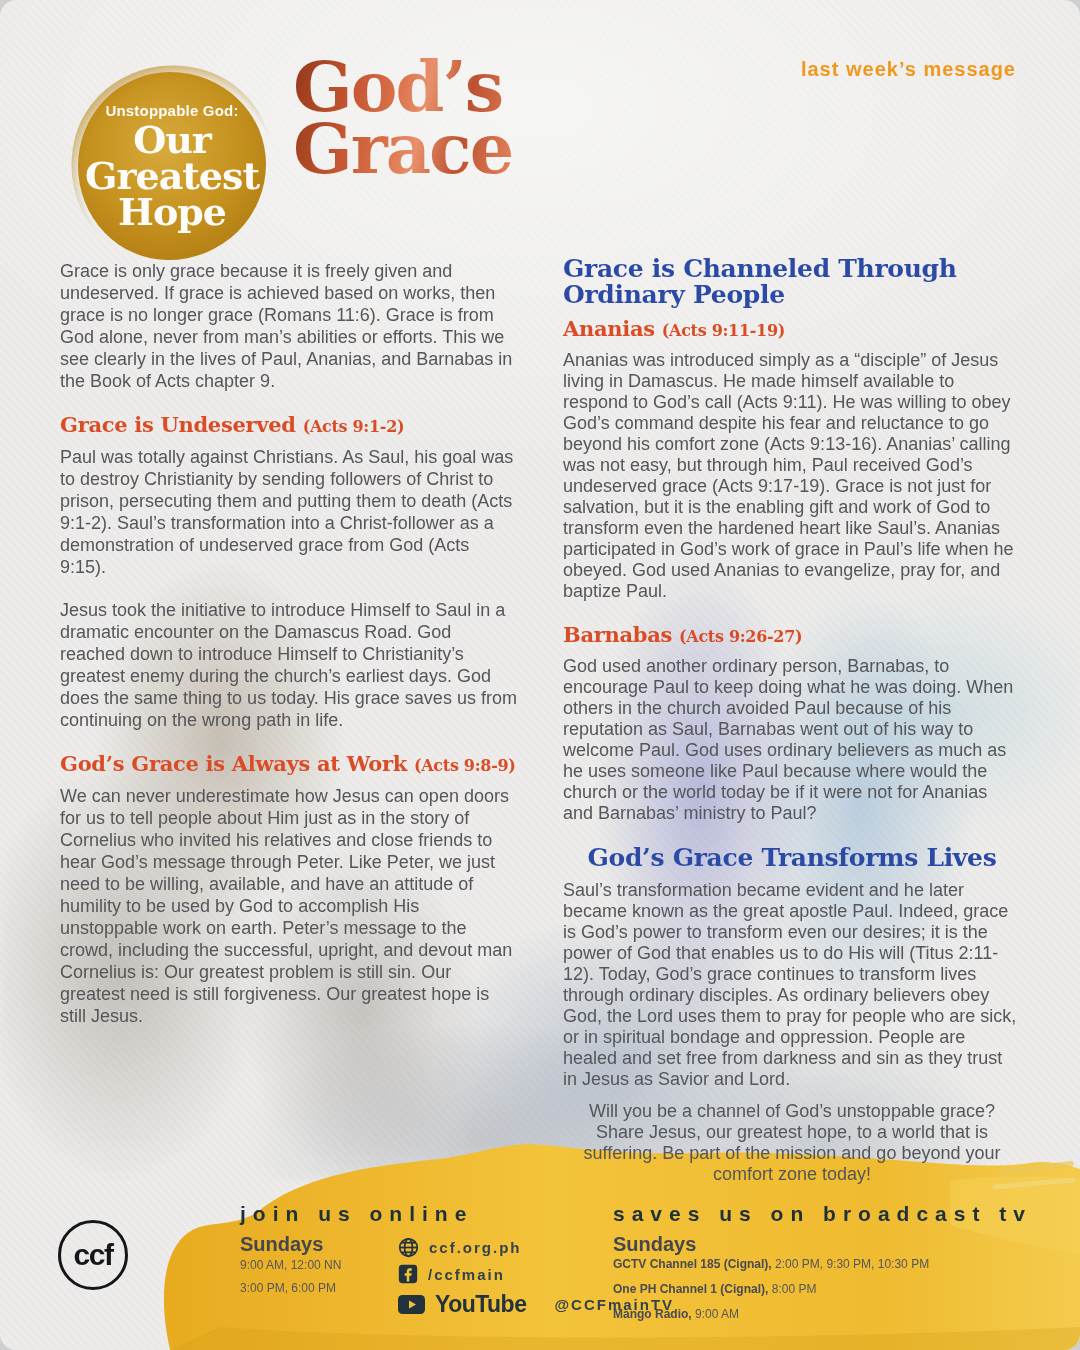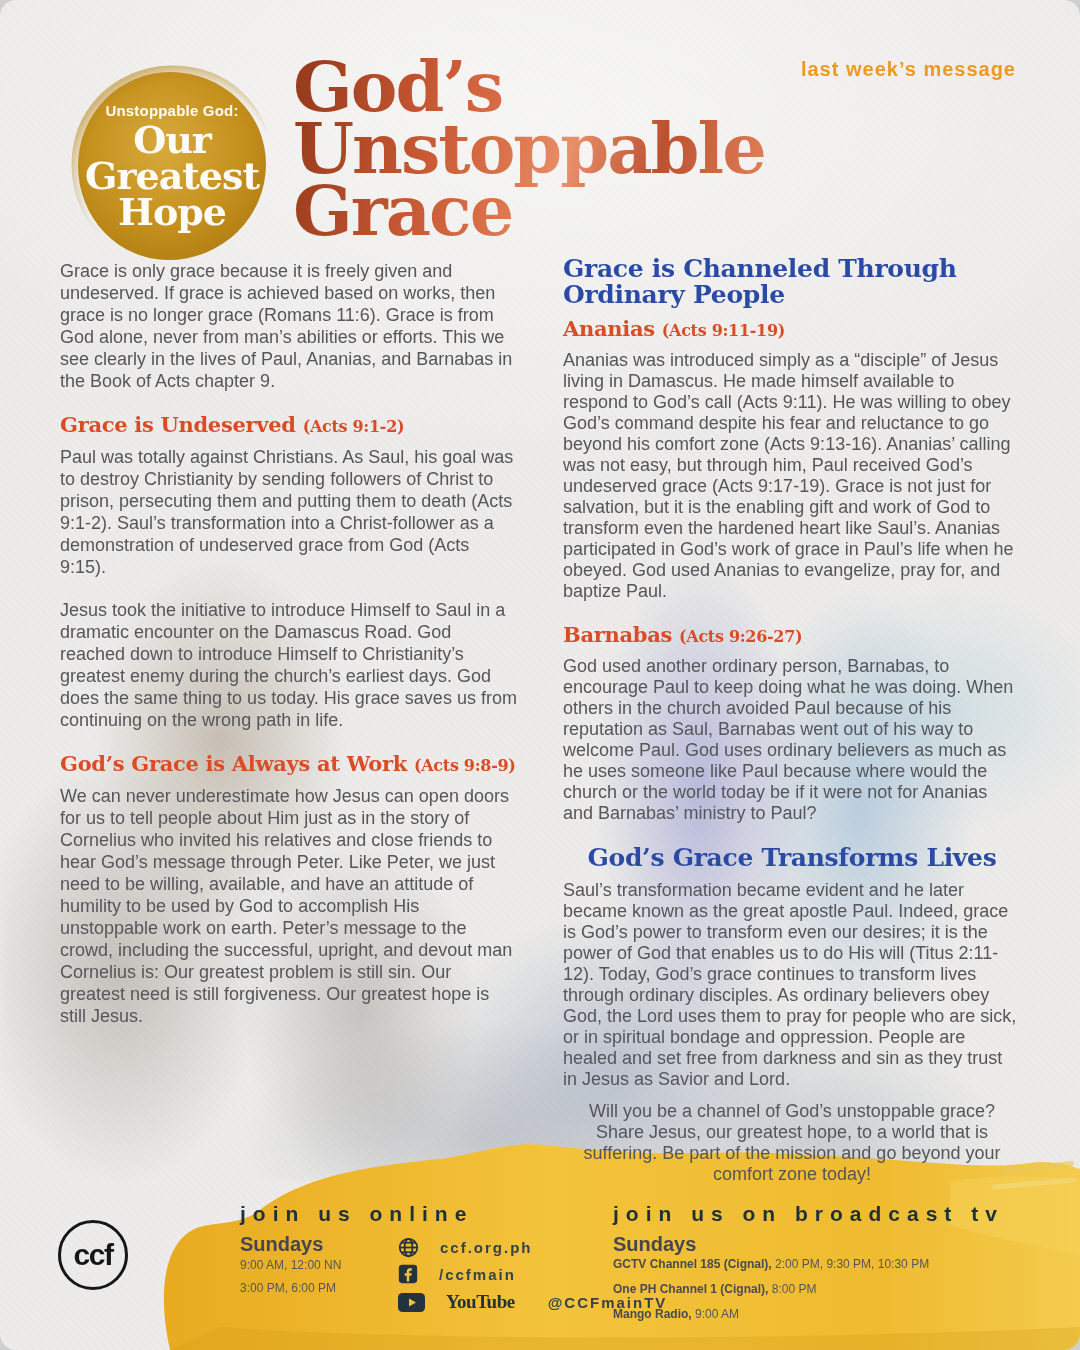--- a/index.html
+++ b/index.html
@@ -49,41 +49,40 @@
   .cta{margin-top:14px;text-align:center;}
   
   .gold-band{position:absolute;left:0;top:1135px;width:1080px;height:215px;z-index:1;}
   .ccf-logo{position:absolute;left:58px;top:1220px;width:64px;height:64px;z-index:4;border:3.5px solid #15161a;border-radius:50%;
     display:flex;align-items:center;justify-content:center;color:#15161a;font-weight:bold;font-size:30px;letter-spacing:-1.5px;}
   .f-abs{position:absolute;z-index:4;}
   .f-heading{font-size:21px;font-weight:bold;letter-spacing:7px;color:#1e3138;}
   .f-day{font-size:20px;font-weight:bold;color:#45464e;}
   .f-body{font-size:12px;color:#55565a;}
   .f-bold{font-weight:bold;color:#494a52;}
-  .link-row{display:flex;align-items:center;gap:21px;font-size:15px;letter-spacing:2px;color:#33424c;font-weight:bold;}
-  .yt-word{font-size:19px;letter-spacing:-.5px;font-weight:bold;color:#22333e;margin-right:12px;font-family:Liberation Serif, serif;}
+  .link-row{display:flex;align-items:center;gap:10px;font-size:15px;letter-spacing:2px;color:#33424c;font-weight:bold;}
+  .yt-word{font-size:23px;letter-spacing:-.5px;font-weight:bold;color:#22333e;margin-right:18px;}
   .icon svg{display:block;}
 </style>
 </head>
 <body>
 
 <div class="page">
 
   <div class="photo"></div>
 
   <div class="badge">
     <div class="badge-kicker">Unstoppable God:</div>
     <div class="badge-line">Our</div>
     <div class="badge-line">Greatest</div>
     <div class="badge-line">Hope</div>
   </div>
 
   <div class="title">
     <div>God’s</div>
-    <div>Unstoppable</div>
     <div>Grace</div>
   </div>
 
   <div class="last-week">last week’s message</div>
 
   <div class="col col-left">
     <p>Grace is only grace because it is freely given and undeserved. If grace is achieved based on works, then grace is no longer grace (Romans 11:6). Grace is from God alone, never from man’s abilities or efforts. This we see clearly in the lives of Paul, Ananias, and Barnabas in the Book of Acts chapter 9.</p>
 
     <div class="sec">
       <h3 class="sec-heading"><span>Grace is Undeserved</span> <span class="sec-ref">(Acts 9:1-2)</span></h3>
@@ -175,21 +174,21 @@
     <span class="icon">
       <svg width="27" height="19" viewBox="0 0 27 19">
           <rect x="0" y="0" width="27" height="19" rx="4.5" fill="#22333e"></rect>
         <path d="M11 5.5 L18 9.5 L11 13.5 Z" fill="#f3c33a"></path>
       </svg>
       </span>
     <span class="yt-word">YouTube</span>
     <span>@CCFmainTV</span>
   </div>
 
-  <div class="f-abs f-heading" style="left:613px;top:1202px;">join us on broadcast tv</div>
+  <div class="f-abs f-heading" style="left:613px;top:1202px;">saves us on broadcast tv</div>
   <div class="f-abs f-day" style="left:613px;top:1233px;">Sundays</div>
 
   <div class="f-abs f-body" style="left:613px;top:1257px;">
     <span class="f-bold">GCTV Channel 185 (Cignal),</span>
     <span>2:00 PM, 9:30 PM, 10:30 PM</span>
   </div>
   <div class="f-abs f-body" style="left:613px;top:1282px;">
     <span class="f-bold">One PH Channel 1 (Cignal),</span>
     <span>8:00 PM</span>
   </div>

